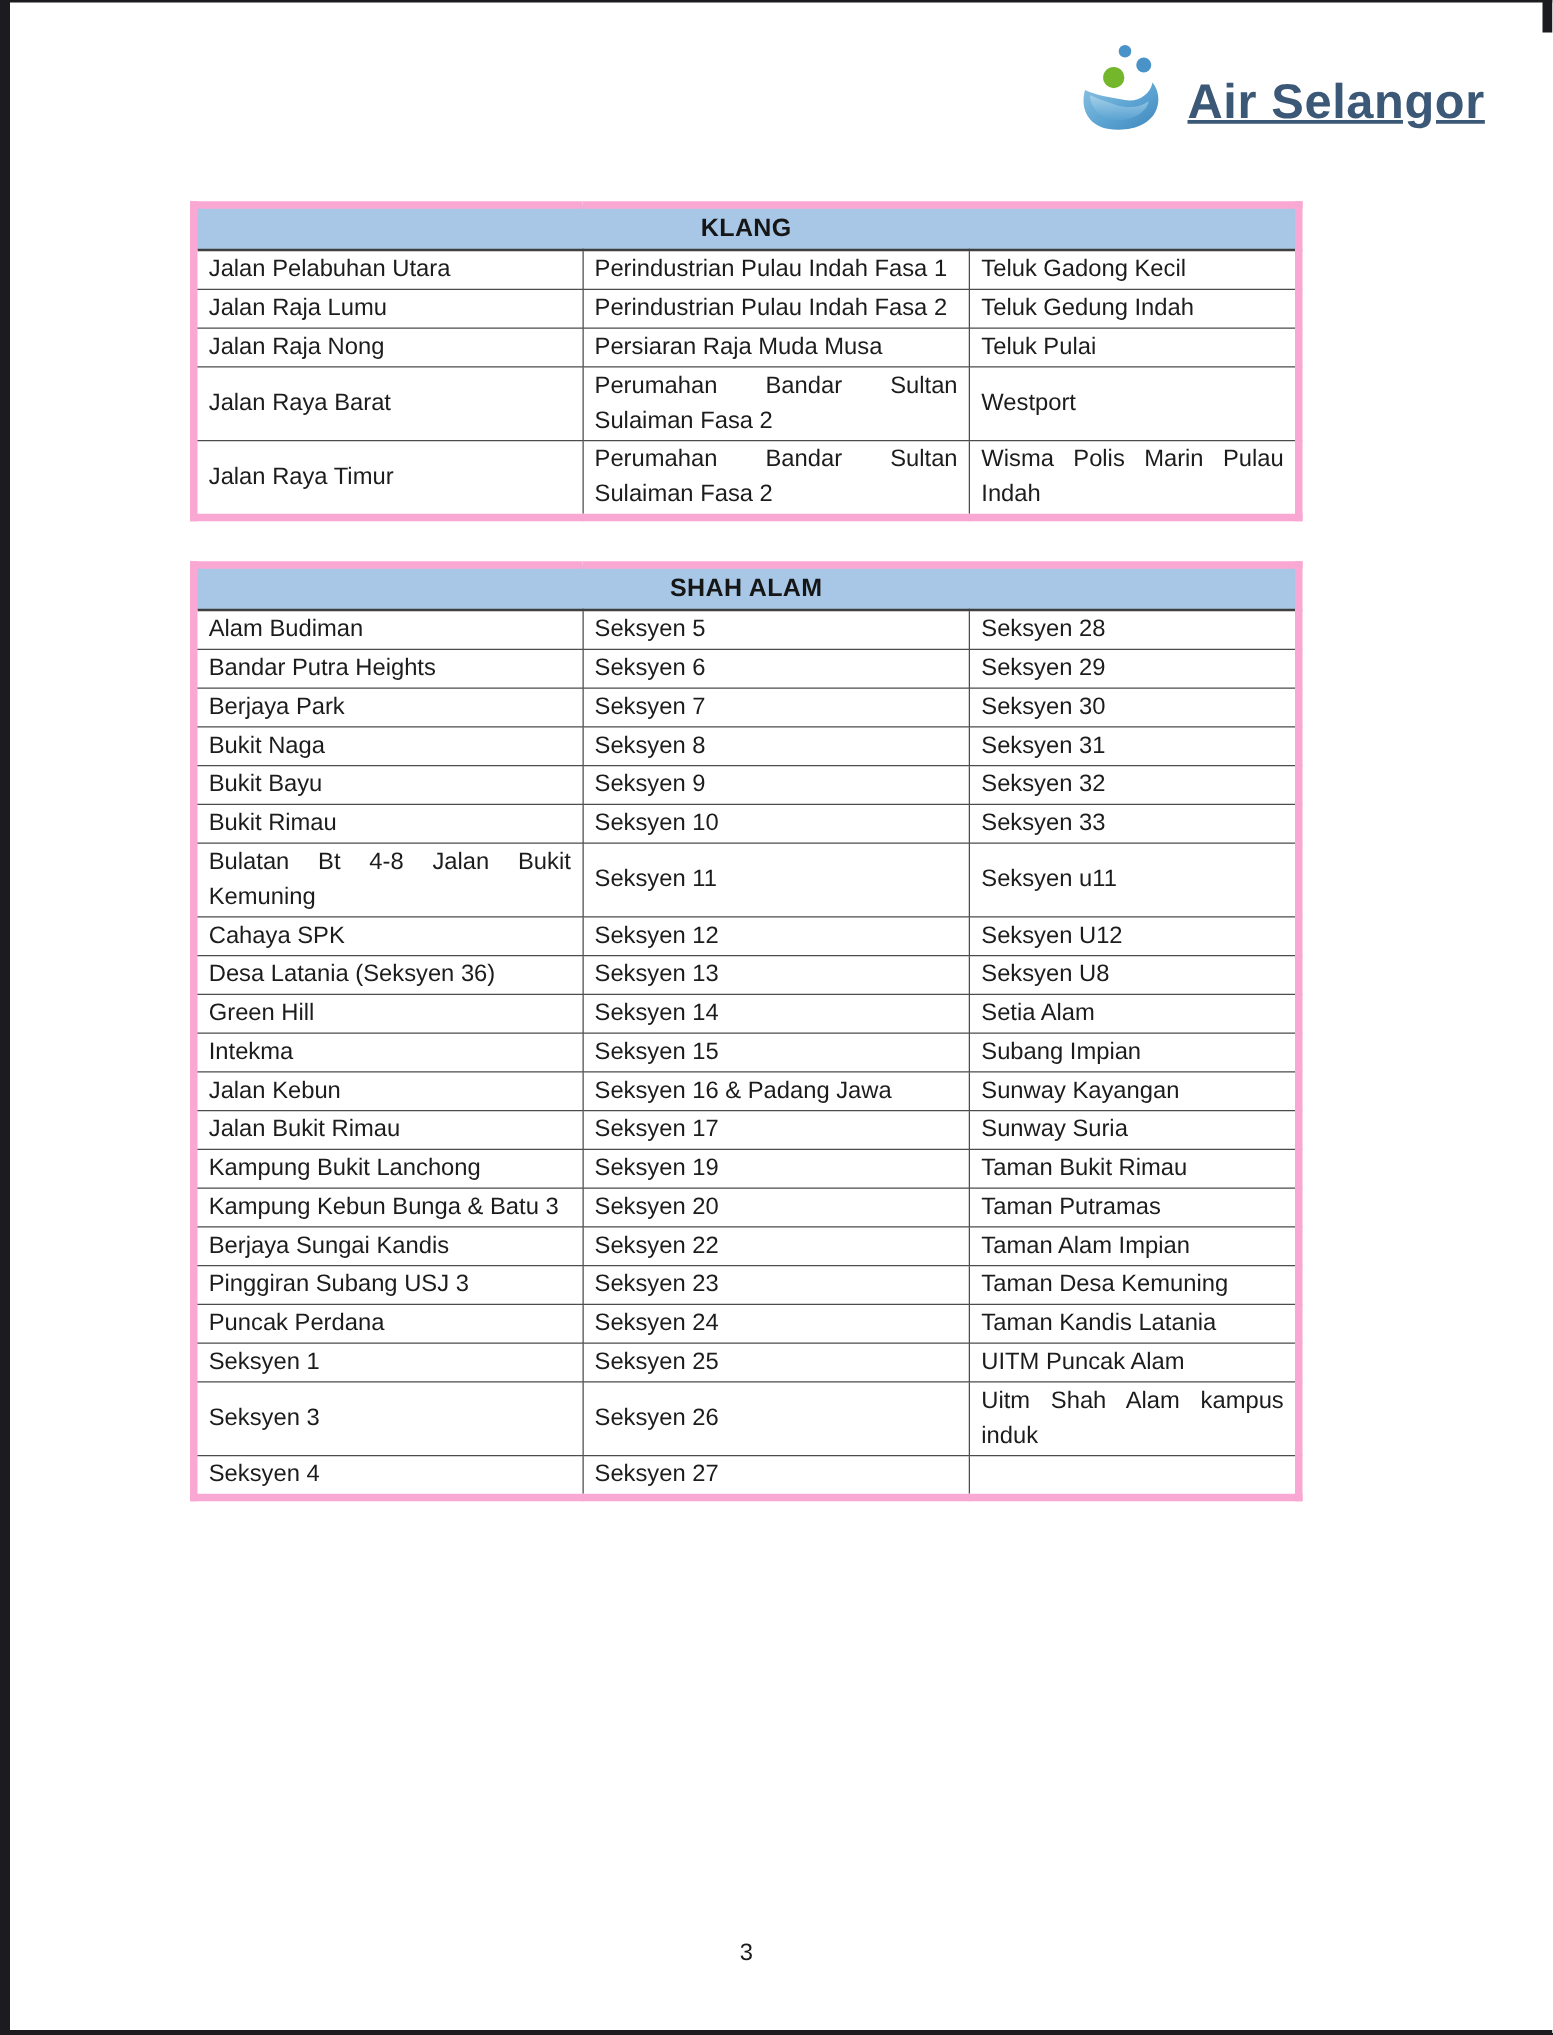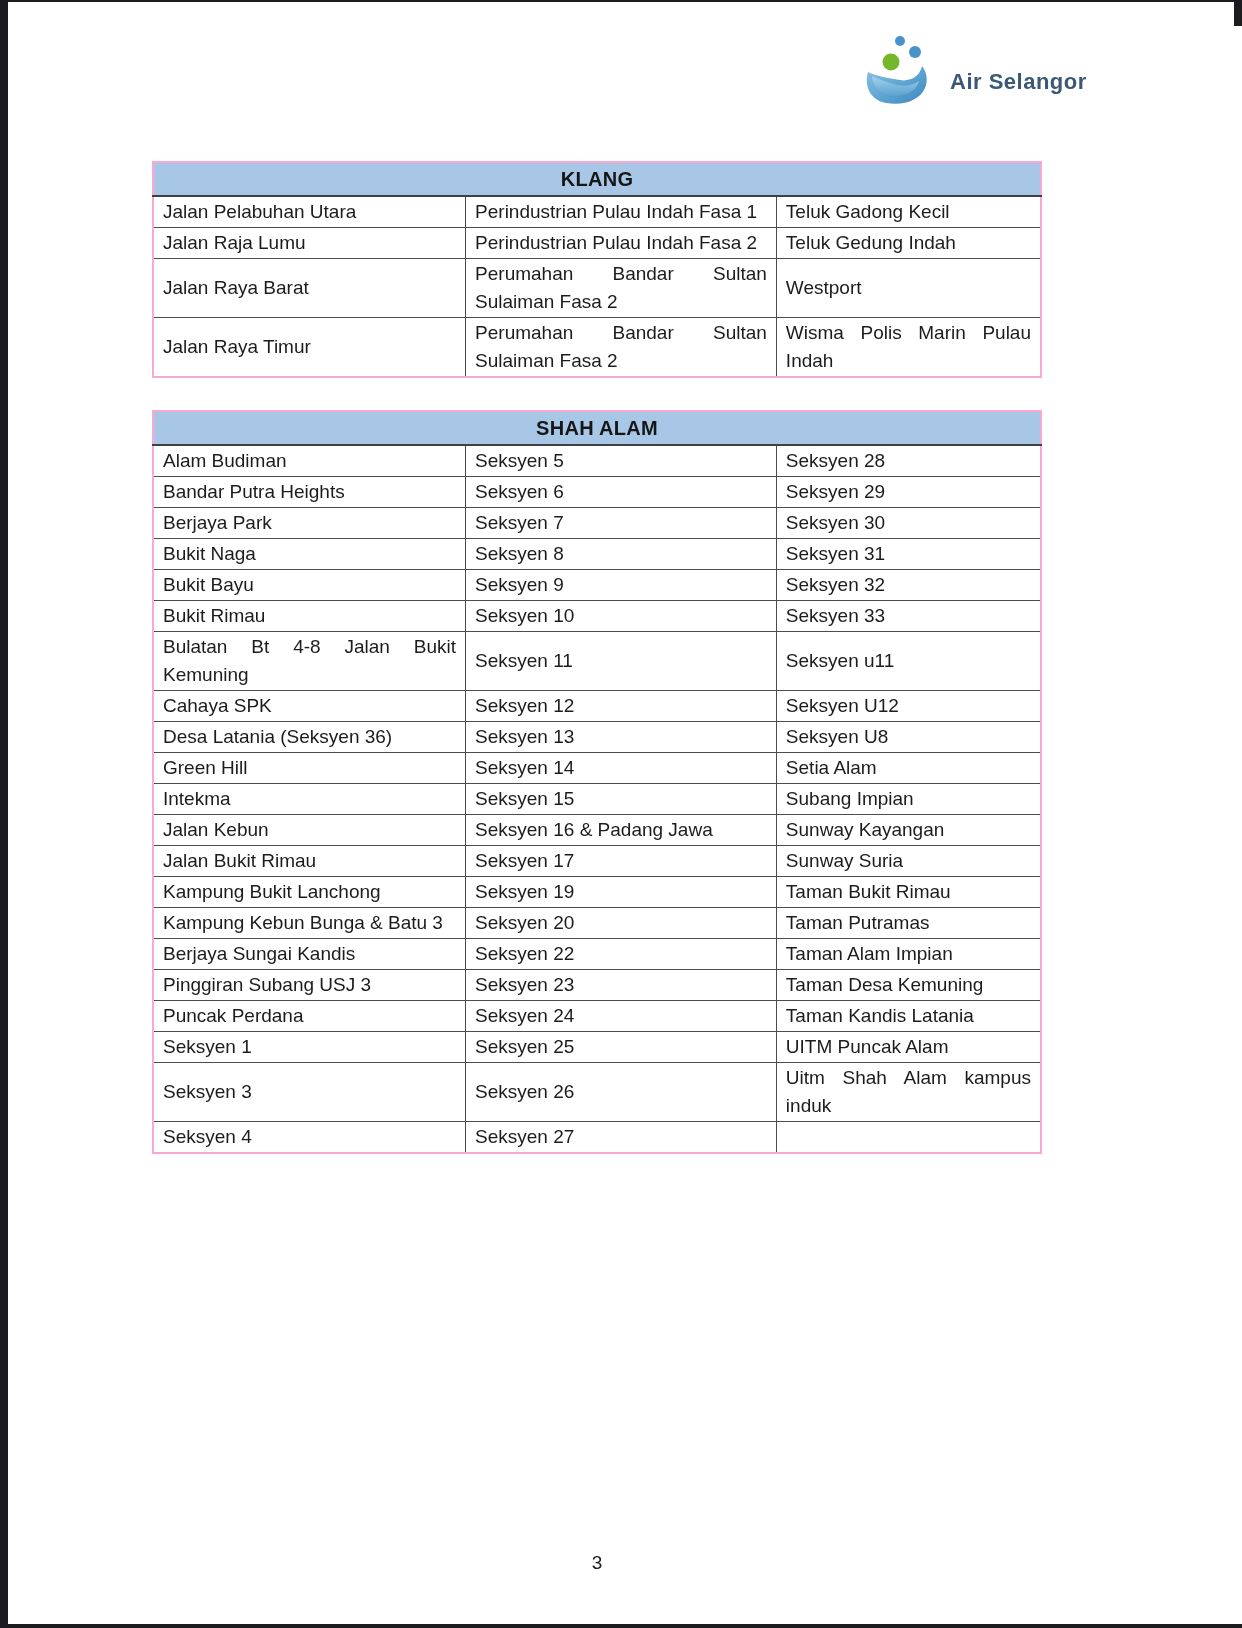--- a/index.html
+++ b/index.html
@@ -20,32 +20,33 @@
   .edge-tr     { left: 1234px; top: 0; width: 8px; height: 26px; }
 
   
   .logo {
     position: absolute; left: 862px; top: 34px;
     display: flex; align-items: center; gap: 10px;
     height: 74px;
   }
   .logo-icon { width: 78px; height: 74px; display: block; }
   .logo-text {
-    font-size: 22px; font-weight: bold;
+    font-size: 39px; font-weight: bold;
     color: #3c5877; letter-spacing: 0.5px;
     padding-top: 22px;
+    text-decoration: underline;
   }
 
   
   .tables { position: absolute; left: 152px; top: 161px; width: 890px; }
   table.area-table {
     width: 100%;
     border-collapse: collapse;
     table-layout: fixed;
-    border: 2px solid #f9a8d4;
+    border: 6px solid #f9a8d4;
     font-size: 19px;
     line-height: 28px;
   }
   .table-gap { height: 32px; }
   table.area-table th {
     background: #a8c7e6;
     border: 1px solid #3f3f3f;
     border-bottom: 2px solid #3f3f3f;
     font-size: 20px; font-weight: bold;
     color: #161616;
@@ -122,20 +123,25 @@
             <td>Jalan Pelabuhan Utara</td>
             <td>Perindustrian Pulau Indah Fasa 1</td>
             <td>Teluk Gadong Kecil</td>
           </tr>
           <tr>
             <td>Jalan Raja Lumu</td>
             <td>Perindustrian Pulau Indah Fasa 2</td>
             <td>Teluk Gedung Indah</td>
           </tr>
           <tr>
+            <td>Jalan Raja Nong</td>
+            <td>Persiaran Raja Muda Musa</td>
+            <td>Teluk Pulai</td>
+          </tr>
+          <tr>
             <td>Jalan Raya Barat</td>
             <td>Perumahan Bandar Sultan Sulaiman Fasa 2</td>
             <td>Westport</td>
           </tr>
           <tr>
             <td>Jalan Raya Timur</td>
             <td>Perumahan Bandar Sultan Sulaiman Fasa 2</td>
             <td>Wisma Polis Marin Pulau Indah</td>
           </tr>
         </tbody>

